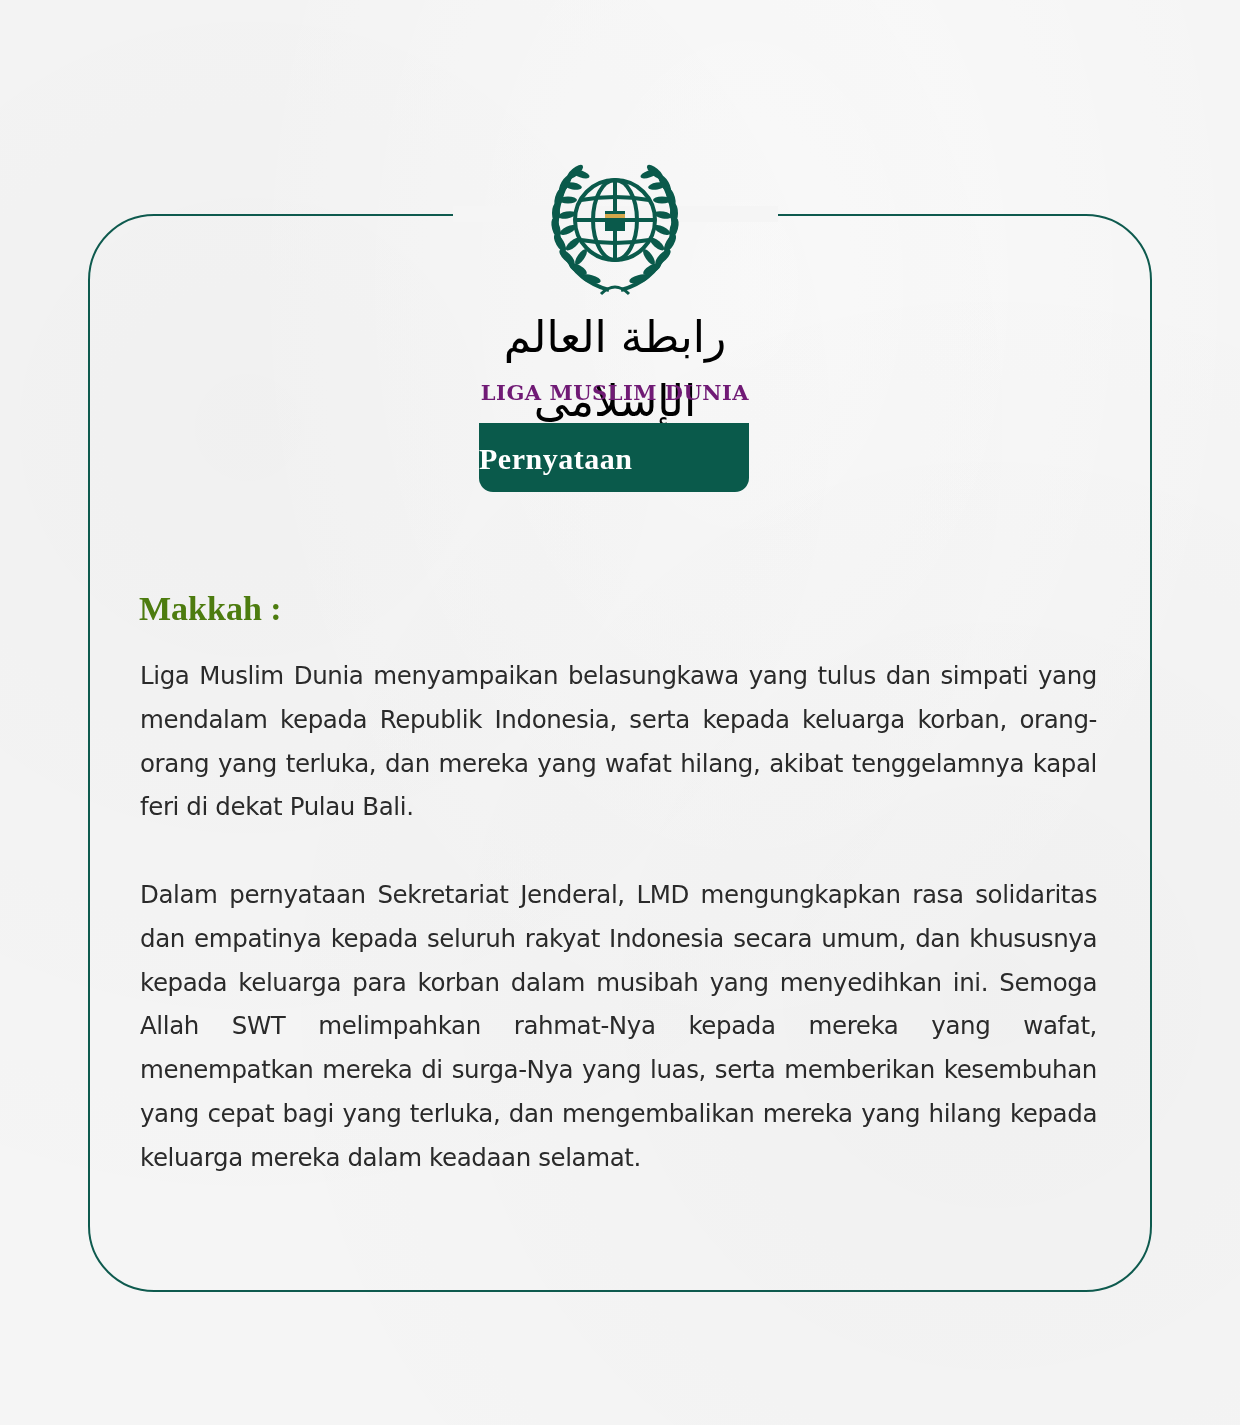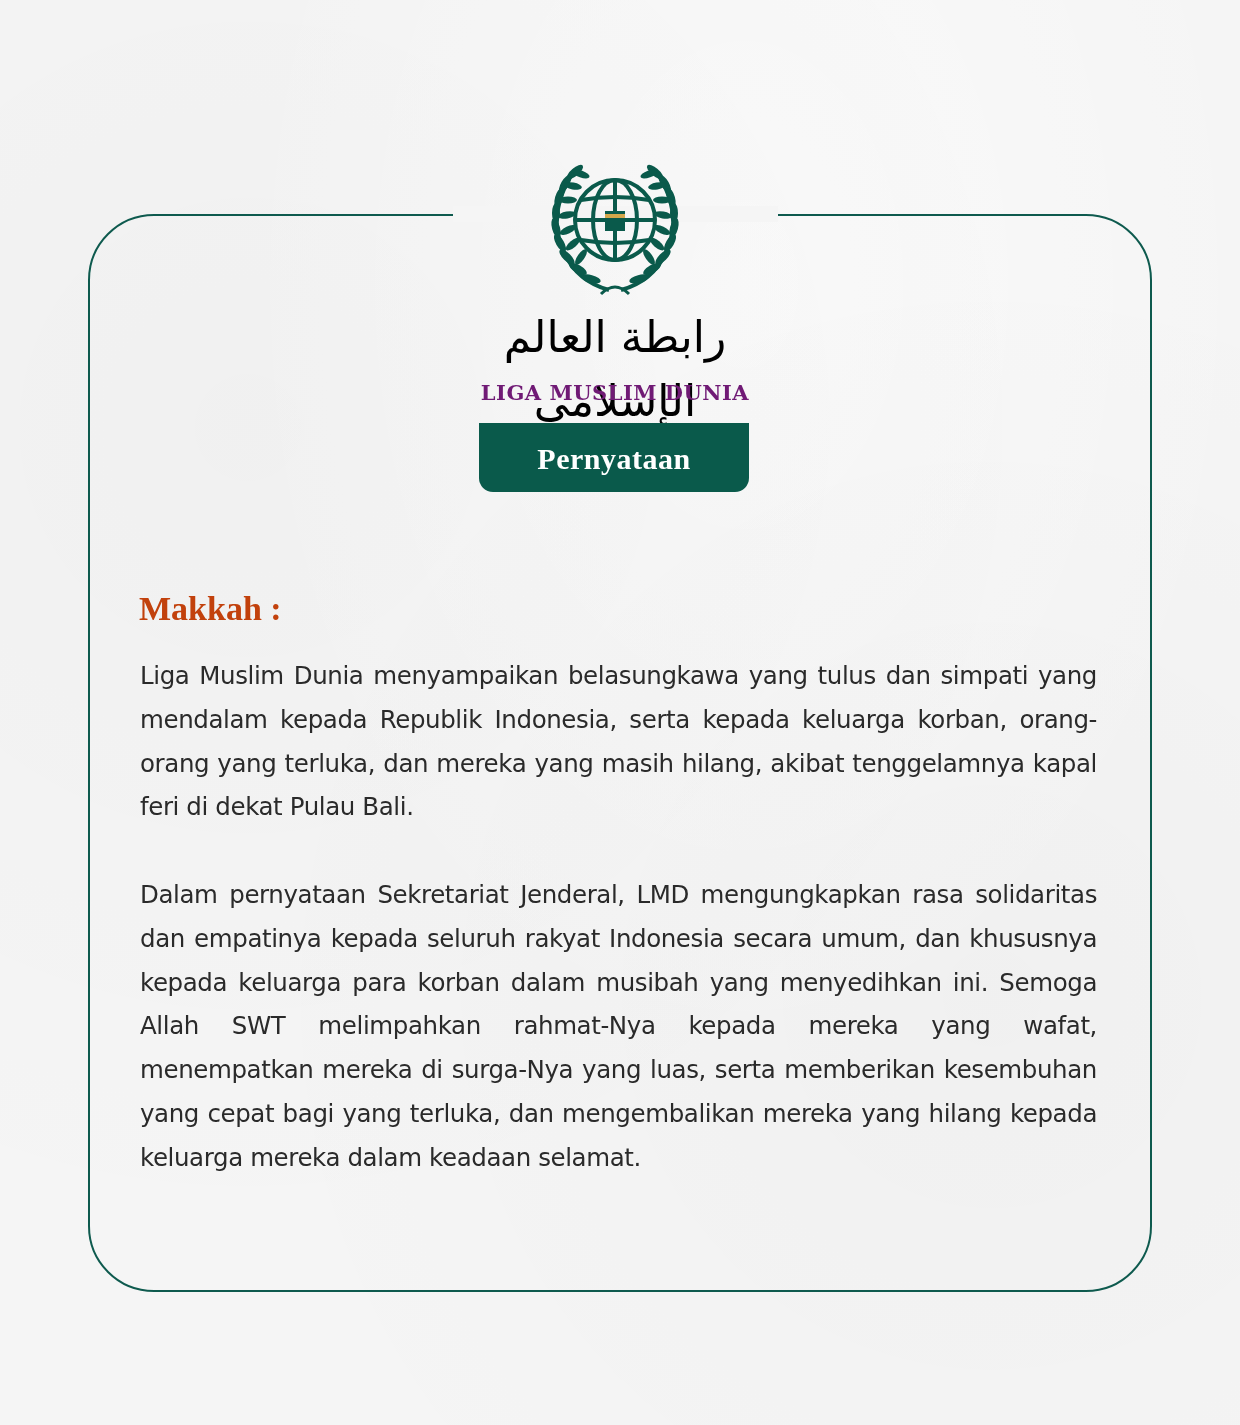--- a/index.html
+++ b/index.html
@@ -58,36 +58,36 @@
     font-size: 21px;
     color: #701a75;
     letter-spacing: 0.5px;
   }
   .badge {
     position: absolute;
     left: 479px; top: 423px;
     width: 270px; height: 69px;
     background: #0a5a4b;
     border-radius: 0 0 14px 14px;
-    display: flex; align-items: center; justify-content: center;
+    display: flex; align-items: center; justify-content: flex-start;
     color: #ffffff;
     font-family: "Liberation Serif", serif;
     font-weight: bold;
     font-size: 30px;
     letter-spacing: 0.5px;
     box-sizing: border-box;
     padding-top: 2px;
   }
   .dateline {
     position: absolute;
     left: 139px; top: 590px;
     font-family: "Liberation Serif", serif;
     font-weight: bold;
     font-size: 34px;
-    color: #c2410c;
+    color: #4d7c0f;
     text-align: center;
   }
   .body-text {
     position: absolute;
     left: 140px; top: 654px;
     width: 957px;
     font-family: "DejaVu Sans", sans-serif;
     font-size: 24.5px;
     line-height: 43.8px;
     color: #2a2a2a;
@@ -167,15 +167,15 @@
 <div class="arabic">رابطة العالم الإسلامي</div>
 <div class="org-name">LIGA MUSLIM DUNIA</div>
 
 <div class="badge">
   <span>Pernyataan</span>
 </div>
 
 <div class="dateline">Makkah :</div>
 
 <div class="body-text">
-  <p>Liga Muslim Dunia menyampaikan belasungkawa yang tulus dan simpati yang mendalam kepada Republik Indonesia, serta kepada keluarga korban, orang-orang yang terluka, dan mereka yang masih hilang, akibat tenggelamnya kapal feri di dekat Pulau Bali.</p>
+  <p>Liga Muslim Dunia menyampaikan belasungkawa yang tulus dan simpati yang mendalam kepada Republik Indonesia, serta kepada keluarga korban, orang-orang yang terluka, dan mereka yang wafat hilang, akibat tenggelamnya kapal feri di dekat Pulau Bali.</p>
   <p>Dalam pernyataan Sekretariat Jenderal, LMD mengungkapkan rasa solidaritas dan empatinya kepada seluruh rakyat Indonesia secara umum, dan khususnya kepada keluarga para korban dalam musibah yang menyedihkan ini. Semoga Allah SWT melimpahkan rahmat-Nya kepada mereka yang wafat, menempatkan mereka di surga-Nya yang luas, serta memberikan kesembuhan yang cepat bagi yang terluka, dan mengembalikan mereka yang hilang kepada keluarga mereka dalam keadaan selamat.</p>
 </div>
 
 </body></html>

